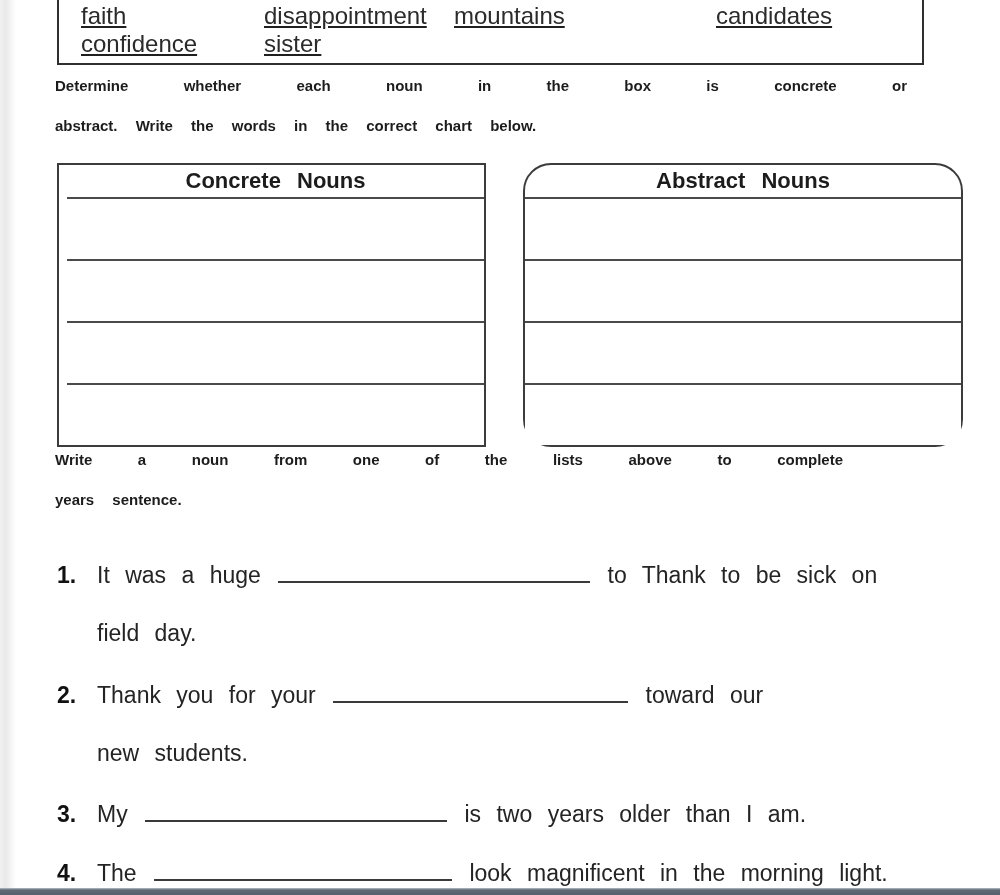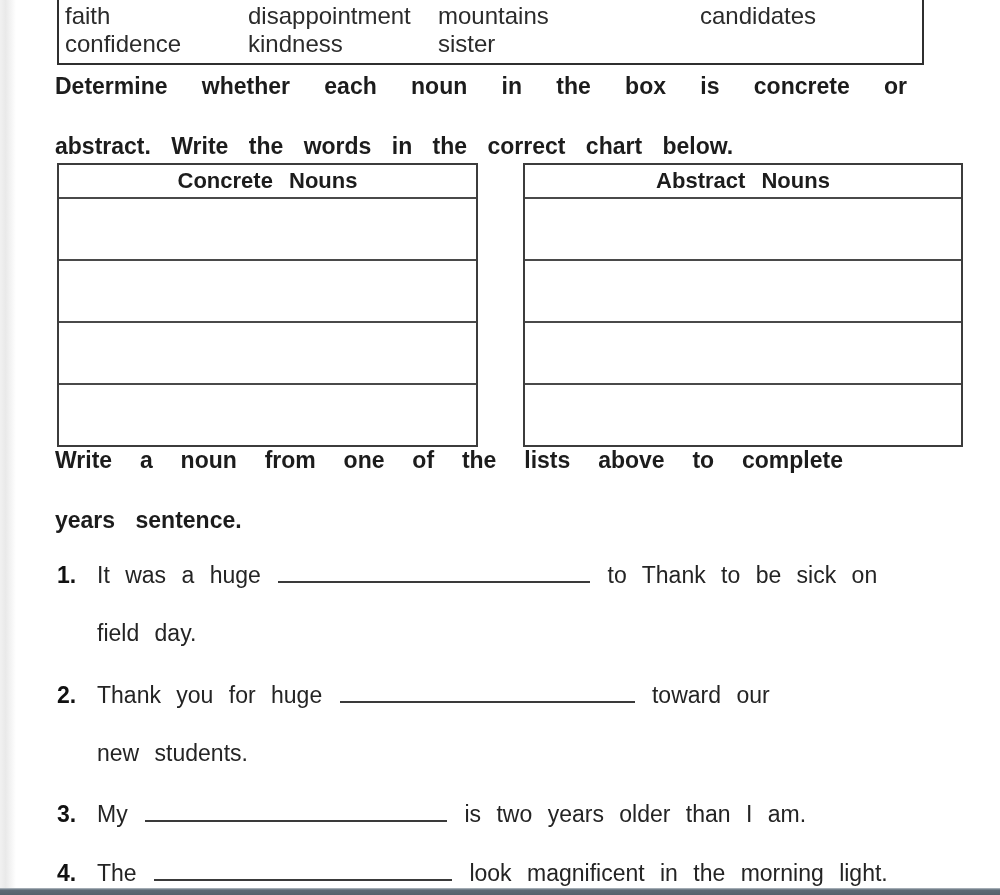--- a/index.html
+++ b/index.html
@@ -11,36 +11,36 @@
     position:absolute;left:0;top:0;width:16px;height:895px;
     background:linear-gradient(to right,#f1f1f1 0%,#e9e9e9 35%,#ffffff 100%);
   }
   
   .word-box{
     position:absolute;left:57px;top:-14px;width:863px;
     border:2px solid #2f2f2f;background:#fff;padding:14px 0 5px 0;
   }
   .wb-row{
     display:grid;grid-template-columns:183px 190px 262px auto;
-    padding-left:6px;height:28px;align-items:center;
+    padding-left:22px;height:28px;align-items:center;text-decoration:underline;
   }
   .wb-row span{font-size:24px;color:#2b2b2b;}
   
-  .inst{position:absolute;left:55px;font-weight:bold;font-size:23px;color:#1c1c1c;}
+  .inst{position:absolute;left:55px;font-weight:bold;font-size:15px;color:#1c1c1c;}
   .inst .jline{text-align:justify;text-align-last:justify;line-height:40px;height:40px;}
-  .inst .nline{line-height:40px;height:40px;word-spacing:14px;margin-top:20px;}
+  .inst .nline{line-height:40px;height:40px;word-spacing:14px;}
   .inst1{top:66px;width:852px;}
   .inst2{top:440px;width:788px;}
   
   .tables{position:absolute;top:163px;left:0;width:1000px;}
   .ntable{
     position:absolute;top:0;border:2px solid #3c3c3c;background:#fff;
   }
-  .ntable.left{left:57px;width:417px;}
-  .ntable.right{left:523px;width:436px;}
+  .ntable.left{left:57px;width:417px;padding-left:8px;}
+  .ntable.right{left:523px;width:436px;border-radius:28px;}
   .thead{
     height:32px;line-height:32px;text-align:center;font-weight:bold;
     font-size:22px;word-spacing:10px;color:#1c1c1c;border-bottom:2px solid #4a4a4a;
   }
   .trow{height:60px;border-bottom:2px solid #4a4a4a;background:#fff;}
   .trow:last-child{border-bottom:none;}
   
   .sentence{
     position:absolute;left:57px;width:930px;font-size:23px;color:#242424;
     padding-left:40px;word-spacing:9px;line-height:32px;
@@ -77,21 +77,20 @@
 
   <div class="word-box">
     <div class="wb-row">
       <span>faith</span>
       <span>disappointment</span>
       <span>mountains</span>
       <span>candidates</span>
     </div>
     <div class="wb-row">
       <span>confidence</span>
-      <span>kindness</span>
       <span>sister</span>
     </div>
   </div>
 
   <div class="inst inst1">
     <div class="jline">Determine whether each noun in the box is concrete or</div>
     <div class="nline">abstract. Write the words in the correct chart below.</div>
   </div>
 
   <div class="tables">
@@ -119,21 +118,21 @@
   <div class="sentence s1">
     <span class="num">1.</span>
     <span class="txt">It was a huge</span>
     <span class="blank b1"></span>
     <span class="txt">to Thank to be sick on</span>
     <div class="cont">field day.</div>
   </div>
 
   <div class="sentence s2">
     <span class="num">2.</span>
-    <span class="txt">Thank you for huge</span>
+    <span class="txt">Thank you for your</span>
     <span class="blank b2"></span>
     <span class="txt">toward our</span>
     <div class="cont">new students.</div>
   </div>
 
   <div class="sentence s3">
     <span class="num">3.</span>
     <span class="txt">My</span>
     <span class="blank b3"></span>
     <span class="txt">is two years older than I am.</span>

